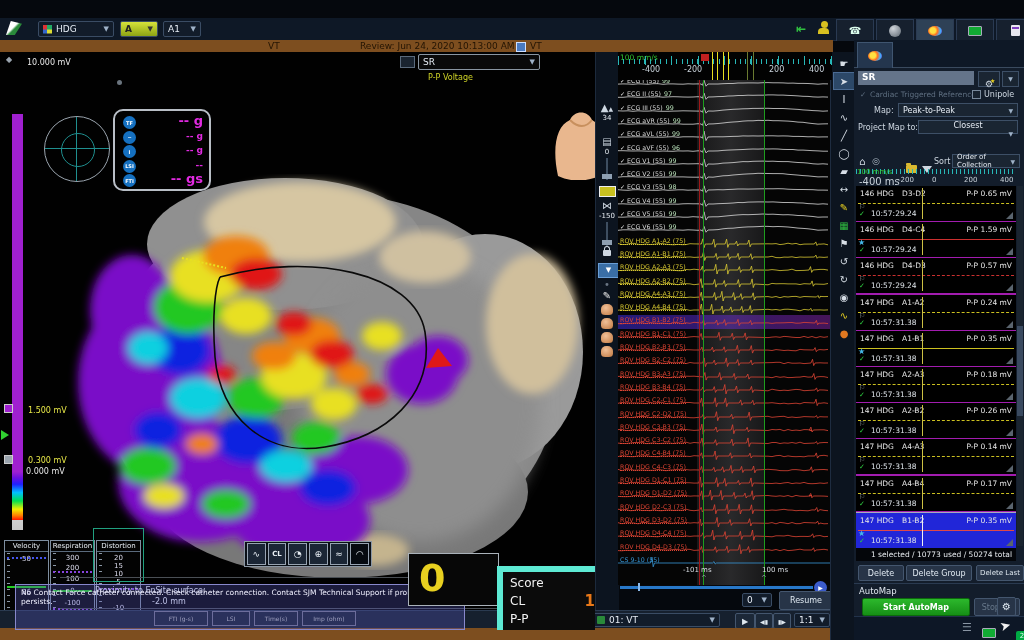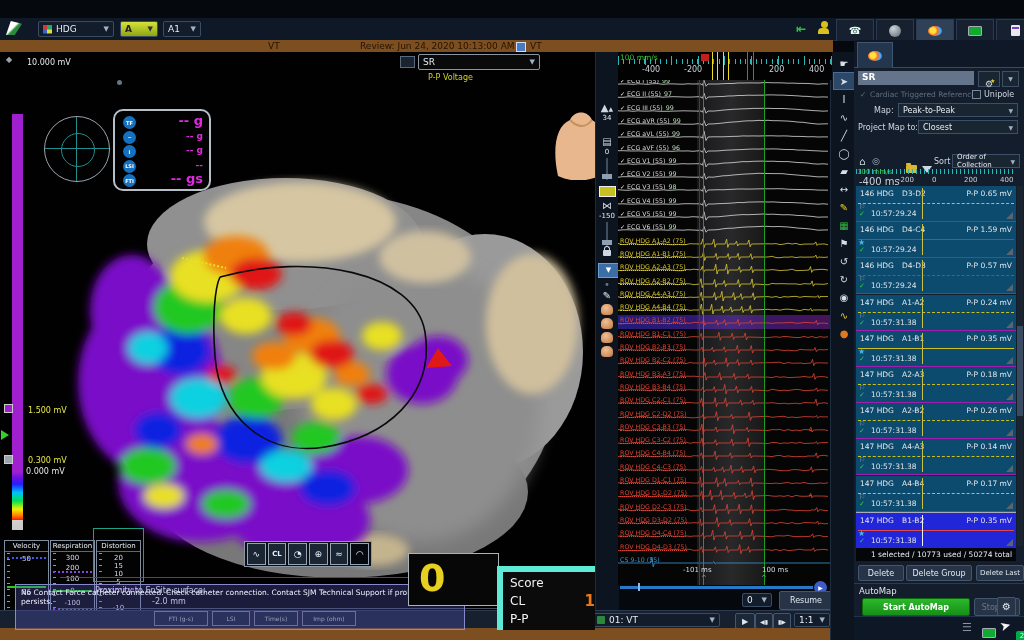--- a/index.html
+++ b/index.html
@@ -110,21 +110,21 @@
   .dim{color:#5e6e80;}
   .rp-label{font-size:8px;color:#cfd8e2;}
   .rp-select{position:absolute;background:#1a2532;border:1px solid #3d4f66;color:#e6ecf4;font-size:8px;
      height:14px;display:flex;align-items:center;padding:0 4px;box-sizing:border-box;}
   .rp-tab{position:absolute;top:0;height:15px;background:#1b283a;border:1px solid #35485e;color:#cdd8e4;
      font-size:8px;display:flex;align-items:center;justify-content:center;border-radius:2px 2px 0 0;}
   .rp-tab.active{background:#31455f;color:#fff;height:16px;top:-1px;}
   #pt-ruler{position:absolute;left:2px;top:128px;width:160px;height:18px;}
   #pt-ruler .ticks{position:absolute;left:0;top:1px;width:160px;height:5px;
      background:repeating-linear-gradient(to right,#28b8b8 0 1px,transparent 1px 4px);}
-  .pt-row{position:absolute;left:2px;width:160px;height:35px;background:#0c4a6e;border-bottom:1px solid #a21caf;}
+  .pt-row{position:absolute;left:2px;width:160px;height:35px;background:#000000;border-bottom:4px solid #a21caf;}
   .pt-row.sel{background:#2126d8;border-top:1px solid #aab;border-bottom:1px solid #aab;}
   .pt-site{position:absolute;left:4px;top:3px;font-size:7.5px;color:#e8e8e8;}
   .pt-pair{position:absolute;left:46px;top:3px;font-size:7.5px;color:#e8e8e8;}
   .pt-pp{position:absolute;right:4px;top:3px;font-size:7.5px;color:#e8e8e8;}
   .pt-line{position:absolute;left:2px;right:2px;top:17px;height:0;}
   .pt-vline{position:absolute;left:66px;top:2px;bottom:2px;width:1px;}
   .pt-time{position:absolute;left:15px;top:23px;font-size:7.5px;color:#dde3e8;}
   .pt-flag{position:absolute;left:3px;top:17px;font-size:7px;color:#9aa;}
   .pt-star{position:absolute;left:2px;top:16px;font-size:8px;color:#45b8e8;}
   .pt-check{position:absolute;left:3px;top:24px;font-size:7px;color:#2ecc40;font-weight:bold;}
@@ -629,21 +629,21 @@
     <span class="abs dim" style="left:6px;top:50px;font-size:7.5px;">✓</span>
     <span class="abs dim" style="left:16px;top:50px;font-size:7.5px;">Cardiac Triggered Reference</span>
     <span class="chk abs" style="left:118px;top:50px;"></span>
     <span class="abs rp-label" style="left:130px;top:50px;">Unipole</span>
     <span class="abs rp-label" style="left:20px;top:66px;">Map:</span>
     <div class="rp-select" style="left:44px;top:63px;width:120px;">
       <span>Peak-to-Peak</span>
       <span class="arrow" style="margin-left:auto;color:#9fb2c8;font-size:6px;">▼</span>
     </div>
     <span class="abs rp-label" style="left:4px;top:83px;">Project Map to:</span>
-    <div class="rp-select" style="left:64px;top:80px;width:100px;">
+    <div class="rp-select" style="left:64px;top:80px;width:100px;flex-direction:column;">
       <span>Closest</span>
       <span class="arrow" style="margin-left:auto;color:#9fb2c8;font-size:6px;">▼</span>
     </div>
     <span class="abs" style="left:5px;top:116px;font-size:10px;color:#cfd8e2;">⌂</span>
     <span class="abs" style="left:18px;top:116px;font-size:9px;color:#aab6c2;">◎</span>
     <span class="abs" style="left:52px;top:118px;"><span class="folder-ico" style="display:inline-block;"></span></span>
     <span class="abs" style="left:68px;top:118px;"><span class="filter-ico" style="display:inline-block;"></span></span>
     <span class="abs rp-label" style="left:80px;top:117px;">Sort</span>
     <div class="rp-select" style="left:98px;top:114px;width:68px;font-size:7px;">
       <span>Order of Collection</span>

